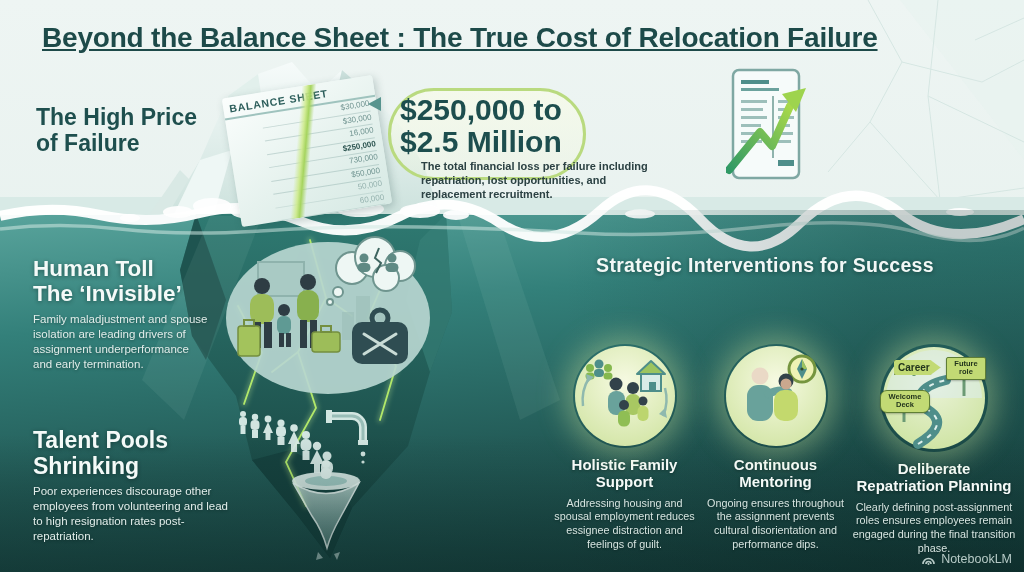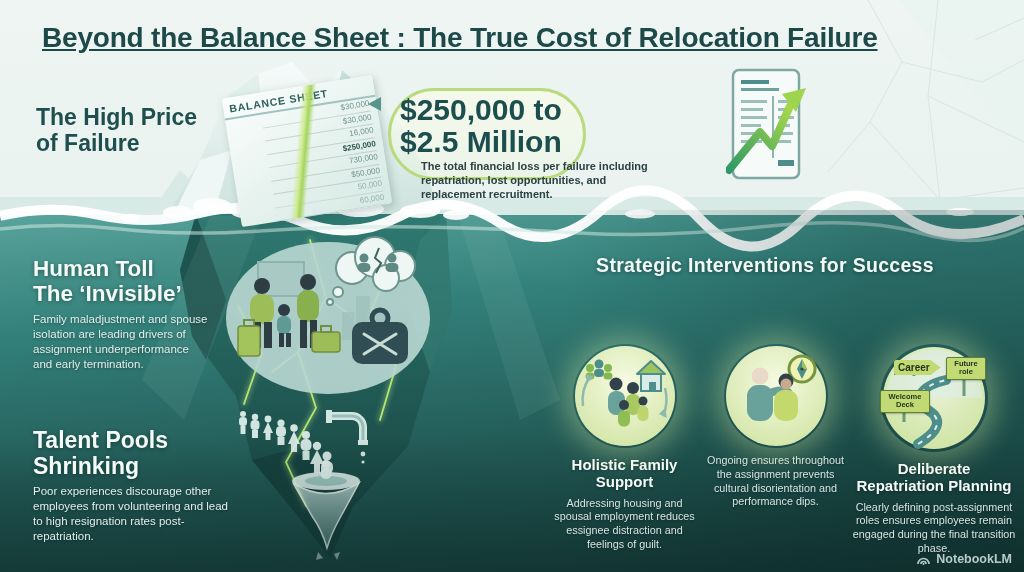--- a/index.html
+++ b/index.html
@@ -113,25 +113,25 @@
     text-shadow:0 1px 2px rgba(0,22,20,.4);
   }
   .sign{
     position:absolute;background:#c2da74;border:1px solid #5f7e36;color:#23351d;
     border-radius:2px;font-weight:700;box-shadow:0 1px 2px rgba(0,0,0,.25);
     line-height:1.1;
   }
   .sign.career{left:14px;top:16px;font-size:10px;padding:2px 11px 2px 4px;
     clip-path:polygon(0 0,78% 0,100% 50%,78% 100%,0 100%);border:none;outline:1px solid #5f7e36;}
   .sign.future{left:66px;top:13px;width:34px;font-size:7.5px;padding:2px 2px;text-align:center;}
-  .sign.welcome{left:0px;top:46px;width:44px;font-size:7.5px;padding:2px 2px;}
+  .sign.welcome{left:0px;top:46px;width:44px;font-size:7.5px;padding:2px 2px;border-radius:7px;}
 
   .watermark{
     position:absolute;right:12px;bottom:6px;display:flex;align-items:center;gap:5px;
-    color:#c6d8d4;font-size:12.5px;font-weight:700;opacity:.92;justify-content:space-between;
+    color:#c6d8d4;font-size:12.5px;font-weight:400;opacity:.92;justify-content:space-between;
   }
 </style>
 </head>
 <body>
 
 <div class="canvas">
 
   <div class="water"></div>
 
   <svg class="scene" viewBox="0 0 1024 572">
@@ -464,20 +464,21 @@
             <rect x="23" y="41" width="26" height="36" rx="11" fill="#69a29b"></rect>
             <path d="M44,50 Q56,44 64,48" stroke="#69a29b" stroke-width="8" stroke-linecap="round" fill="none"></path>
           </g>
           <g>
             <circle cx="62" cy="37" r="7.5" fill="#32424a"></circle>
             <circle cx="62" cy="40" r="5.5" fill="#caa88e"></circle>
             <rect x="50" y="46" width="24" height="31" rx="10" fill="#c3d96d"></rect>
           </g>
         </svg>
       </div>
+      <div class="col-title">Continuous Mentoring</div>
       <div class="col-body">Ongoing ensures throughout the assignment prevents cultural disorientation and performance dips.</div>
     </div>
 
     <div class="col third">
       <div class="circle-icon">
         <svg viewBox="0 0 108 108" width="108" height="108">
           <defs>
               <radialGradient id="cg3" cx="50%" cy="36%" r="75%">
             <stop offset="0" stop-color="#eaf3d8"></stop>
                 <stop offset="1" stop-color="#cbe29c"></stop>

